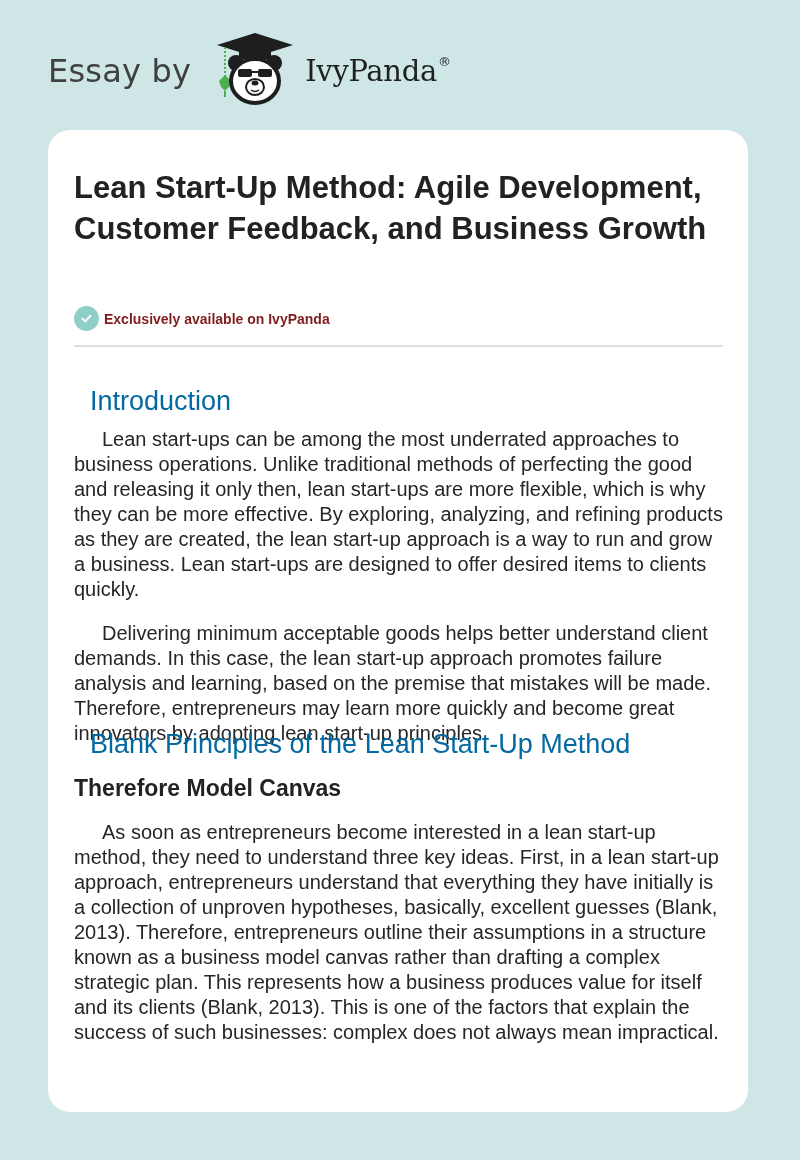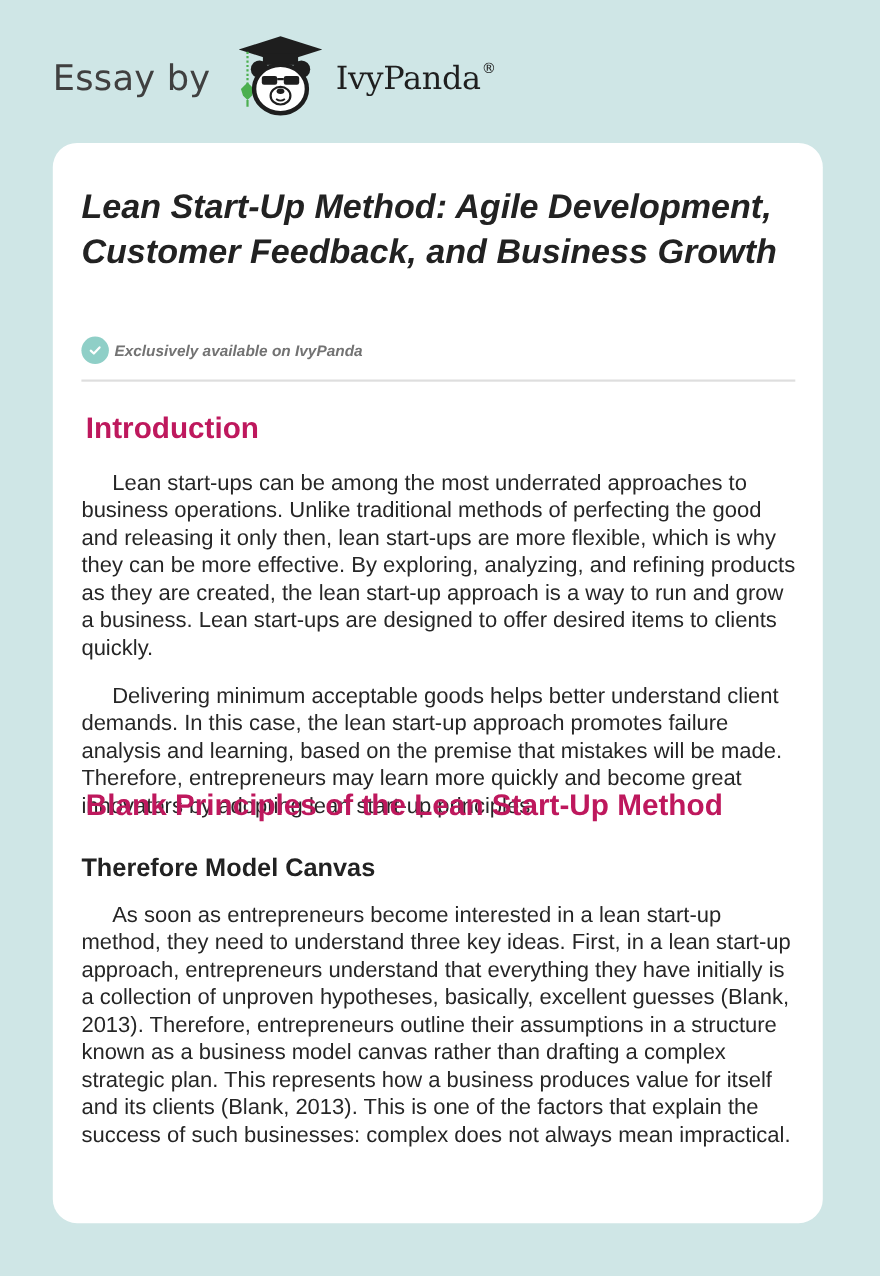--- a/index.html
+++ b/index.html
@@ -71,21 +71,20 @@
       margin: 0;
       position: absolute;
       top: 37px;
       left: 0;
       width: 649px;
       font-family: "Liberation Sans", sans-serif;
       font-weight: bold;
       font-size: 31px;
       line-height: 41px;
       color: #222222;
-      font-style: italic;
     }
     .exclusive {
       position: absolute;
       top: 176px;
       left: 0;
       display: flex;
       align-items: center;
     }
     .exclusive .check {
       width: 25px;
@@ -93,39 +92,38 @@
       border-radius: 50%;
       background: #8fcfc7;
       display: flex;
       align-items: center;
       justify-content: center;
       margin-right: 5px;
     }
     .exclusive .label {
       font-size: 14px;
       font-weight: bold;
-      color: #737373;
-      font-style: italic;
+      color: #7f1d1d;
     }
     .divider {
       position: absolute;
       top: 215px;
       left: 0;
       width: 649px;
       height: 2px;
       background: #dedede;
     }
     .section-h2 {
       position: absolute;
       left: 0;
-      margin: 4px;
-      font-weight: bold;
+      margin: 16px;
+      font-weight: normal;
       font-size: 27px;
       line-height: 34px;
-      color: #be185d;
+      color: #0369a1;
     }
     .section-h3 {
       position: absolute;
       left: 0;
       margin: 0;
       font-weight: bold;
       font-size: 23px;
       line-height: 30px;
       color: #222222;
     }

